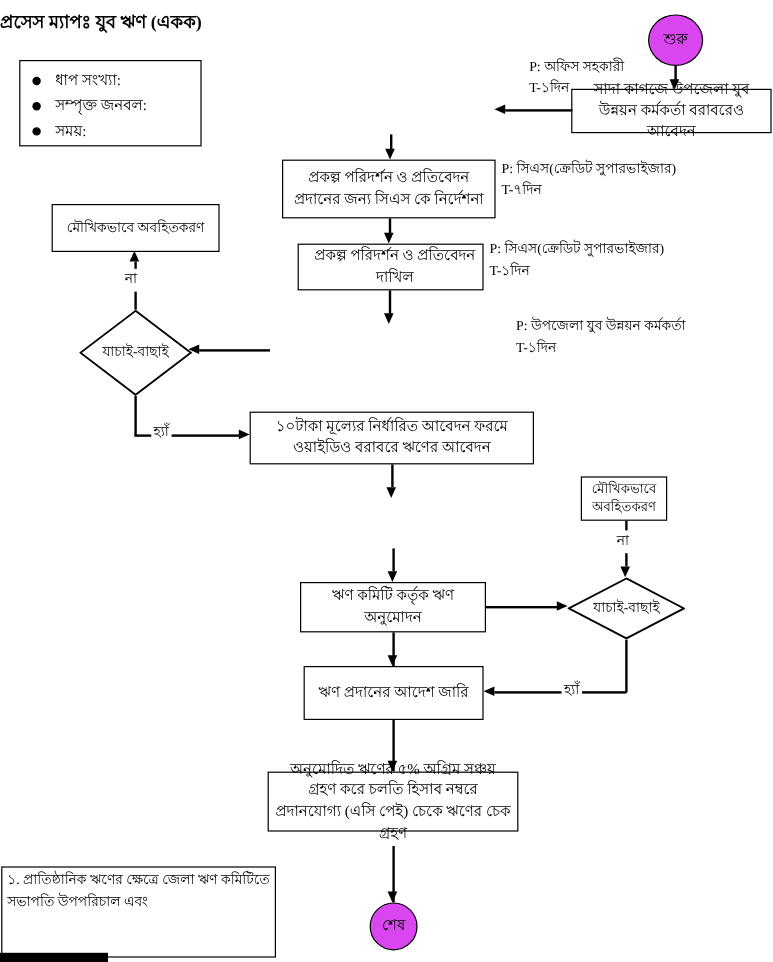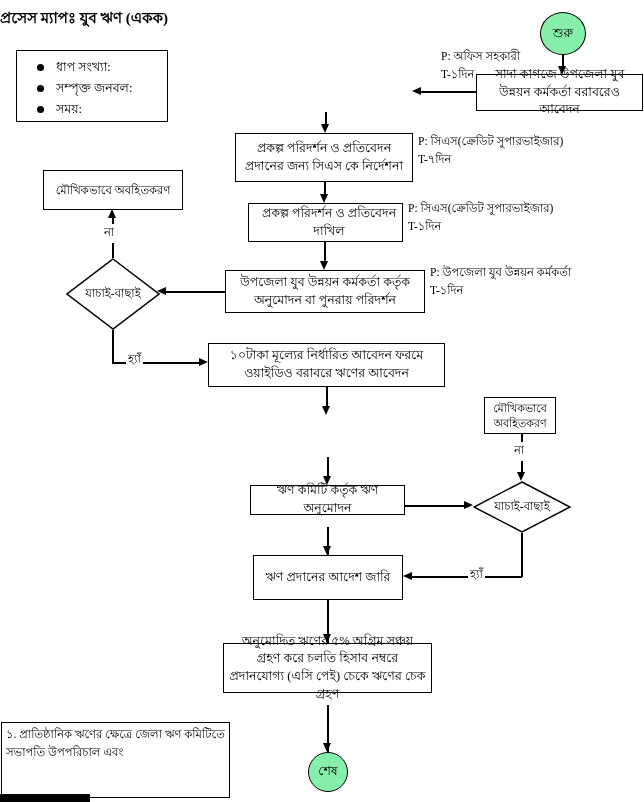--- a/index.html
+++ b/index.html
@@ -10,39 +10,39 @@
   .title{
     position:absolute;left:0;top:6px;width:644px;text-align:left;
     font-size:15px;font-weight:bold;
   }
   .box{
     position:absolute;border:1.5px solid #000;background:#fff;
     display:flex;align-items:center;justify-content:center;text-align:center;
     font-size:12.5px;line-height:1.42;padding:2px 5px;box-sizing:border-box;
   }
   .circle{
-    position:absolute;border:1.5px solid #000;border-radius:50%;background:#86efac;
+    position:absolute;border:1.5px solid #000;border-radius:50%;background:#d946ef;
     display:flex;align-items:center;justify-content:center;font-size:12.5px;box-sizing:border-box;
   }
   .lineH{position:absolute;height:1.5px;background:#000;}
   .lineV{position:absolute;width:1.5px;background:#000;}
   .arr{position:absolute;width:0;height:0;}
   .arr.down{border-left:4.5px solid transparent;border-right:4.5px solid transparent;border-top:9px solid #000;}
   .arr.up{border-left:4.5px solid transparent;border-right:4.5px solid transparent;border-bottom:9px solid #000;}
   .arr.left{border-top:4.5px solid transparent;border-bottom:4.5px solid transparent;border-right:9px solid #000;}
   .arr.right{border-top:4.5px solid transparent;border-bottom:4.5px solid transparent;border-left:9px solid #000;}
   .ann{position:absolute;font-size:11.5px;line-height:1.4;white-space:nowrap;}
   .lbl{position:absolute;font-size:11.5px;background:#fff;padding:0 2px;white-space:nowrap;}
   .diamond{position:absolute;}
   .diamond svg{position:absolute;left:0;top:0;}
   .diamond .dtext{
     position:absolute;left:0;top:0;width:100%;height:100%;
     display:flex;align-items:center;justify-content:center;font-size:11.5px;white-space:nowrap;
   }
-  .legend{position:absolute;left:16px;top:50px;width:152px;height:72px;border:1.5px solid #000;box-sizing:border-box;padding:6px 0 0 16px;}
+  .legend{position:absolute;left:16px;top:50px;width:152px;height:72px;border:1.5px solid #000;box-sizing:border-box;padding:6px 0 0 6px;}
   .legend .row{display:flex;align-items:center;height:21px;font-size:12.5px;}
   .legend .dot{width:7px;height:7px;border-radius:50%;background:#000;margin:0 12px 0 4px;flex:0 0 auto;}
   .footnote{
     position:absolute;left:1px;top:722px;width:229px;height:76px;border:1.5px solid #000;
     box-sizing:border-box;padding:3px 4px;font-size:11.5px;line-height:1.55;
   }
   .blackbar{position:absolute;left:0;top:794px;width:90px;height:8px;background:#000;}
   .nowrap{white-space:nowrap;}
 </style>
 </head>
@@ -92,21 +92,20 @@
   <div class="arr down" style="left:320px;top:194px;"></div>
 
   <div class="box" style="left:248px;top:203px;width:155px;height:39px;padding-left:12px;">প্রকল্প পরিদর্শন ও প্রতিবেদন দাখিল</div>
 
   <div class="ann" style="left:408px;top:200px;">P: সিএস(ক্রেডিট সুপারভাইজার)</div>
   <div class="ann" style="left:408px;top:218px;">T-১দিন</div>
 
   <div class="lineV" style="left:324px;top:242px;height:20px;"></div>
   <div class="arr down" style="left:320px;top:261px;"></div>
 
-  <div class="box" style="left:225px;top:270px;width:200px;height:43px;">উপজেলা যুব উন্নয়ন কর্মকর্তা কর্তৃক অনুমোদন বা পুনরায় পরিদর্শন</div>
 
   <div class="ann" style="left:430px;top:264px;">P: উপজেলা যুব উন্নয়ন কর্মকর্তা</div>
   <div class="ann" style="left:430px;top:282px;">T-১দিন</div>
 
   <div class="lineH" style="left:166px;top:291px;width:59px;"></div>
   <div class="arr left" style="left:157px;top:287px;"></div>
 
   <div class="diamond" style="left:66px;top:258px;width:94px;height:72px;">
     <svg width="94" height="72">
       <polygon points="47,1 93,36 47,71 1,36" fill="#ffffff" stroke="#000000" stroke-width="1.5"></polygon>
@@ -126,21 +125,21 @@
 
   <div class="box" style="left:208px;top:343px;width:237px;height:44px;">১০টাকা মূল্যের নির্ধারিত আবেদন ফরমে ওয়াইডিও বরাবরে ঋণের  আবেদন</div>
 
   <div class="lineV" style="left:326px;top:387px;height:19px;"></div>
   <div class="arr down" style="left:322px;top:406px;"></div>
 
 
   <div class="lineV" style="left:327px;top:457px;height:19px;"></div>
   <div class="arr down" style="left:323px;top:476px;"></div>
 
-  <div class="box" style="left:250px;top:485px;width:155px;height:30px;">ঋণ কমিটি কর্তৃক ঋণ অনুমোদন</div>
+  <div class="box" style="left:250px;top:485px;width:155px;height:42px;">ঋণ কমিটি কর্তৃক ঋণ অনুমোদন</div>
 
   <div class="lineH" style="left:405px;top:505px;width:60px;"></div>
   <div class="arr right" style="left:464px;top:501px;"></div>
 
   <div class="box" style="left:484px;top:397px;width:72px;height:37px;font-size:11px;line-height:1.35;">মৌখিকভাবে অবহিতকরণ</div>
   <div class="lineV" style="left:521px;top:434px;height:38px;"></div>
   <div class="arr down" style="left:517px;top:472px;"></div>
   <div class="lbl" style="left:512px;top:442px;">না</div>
 
   <div class="diamond" style="left:473px;top:481px;width:98px;height:52px;">

